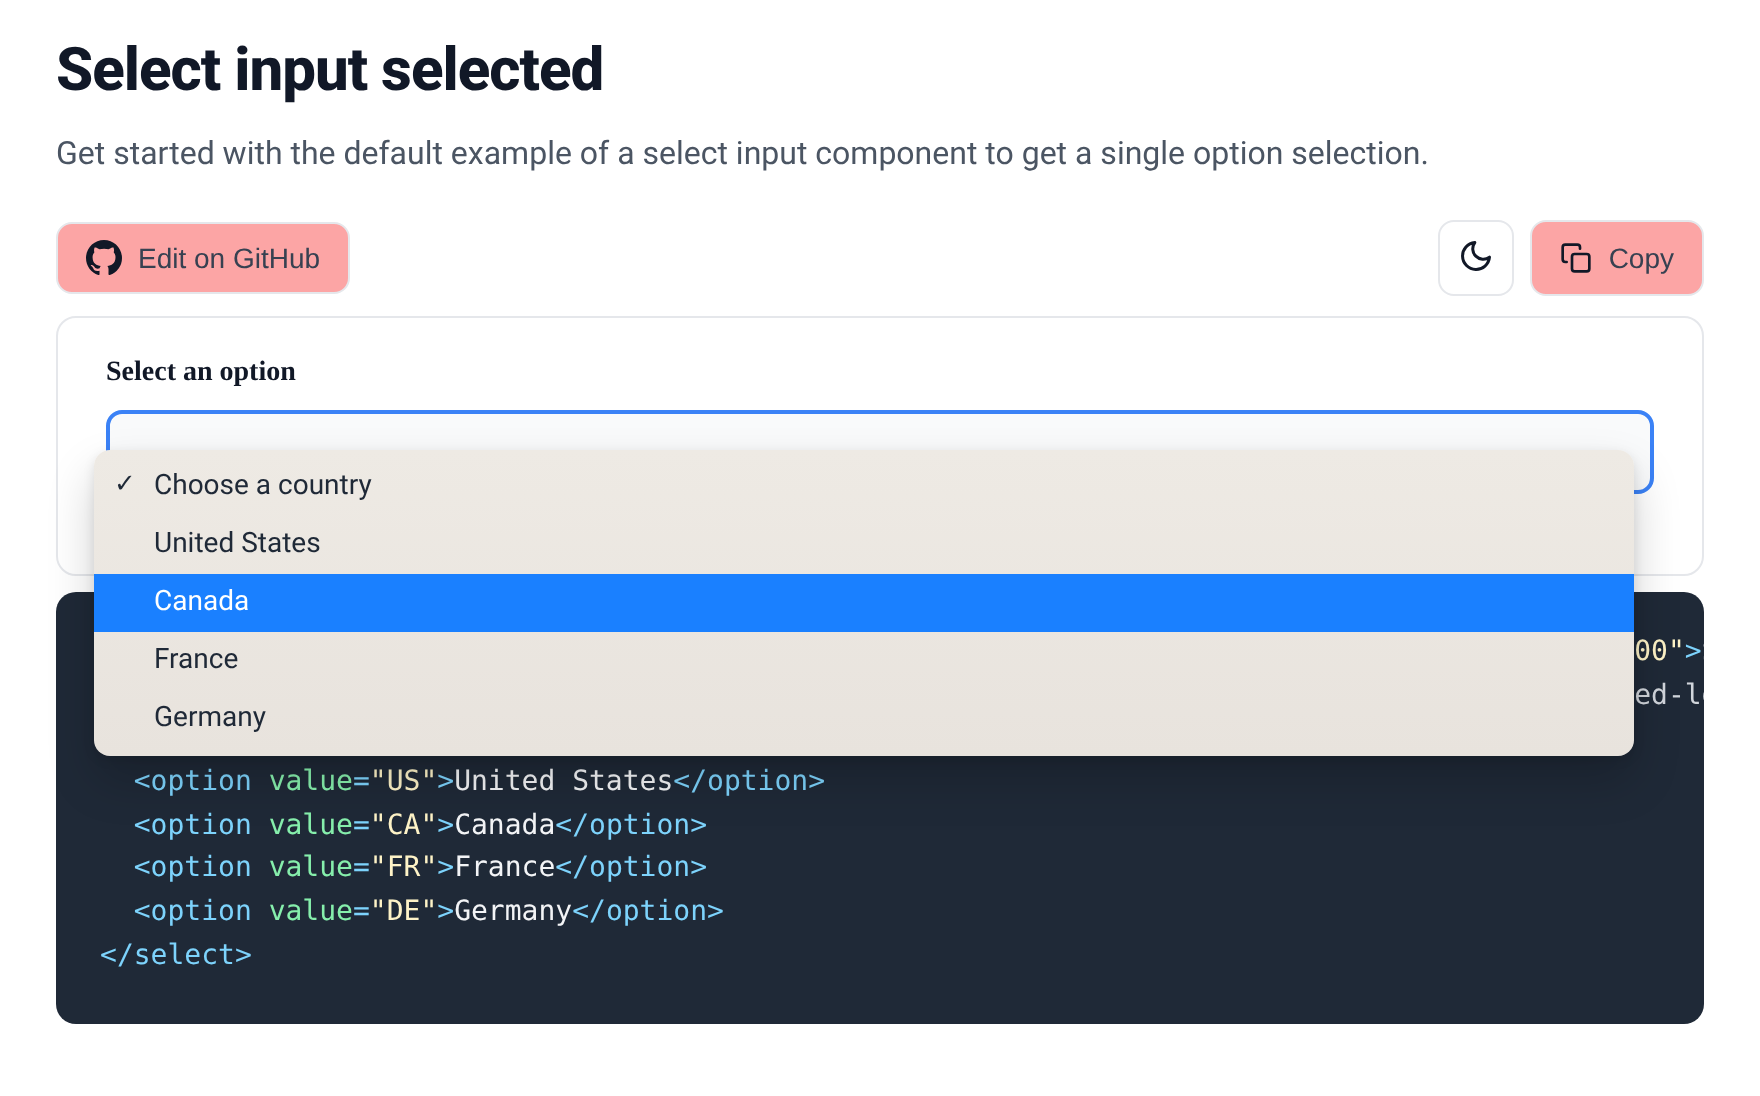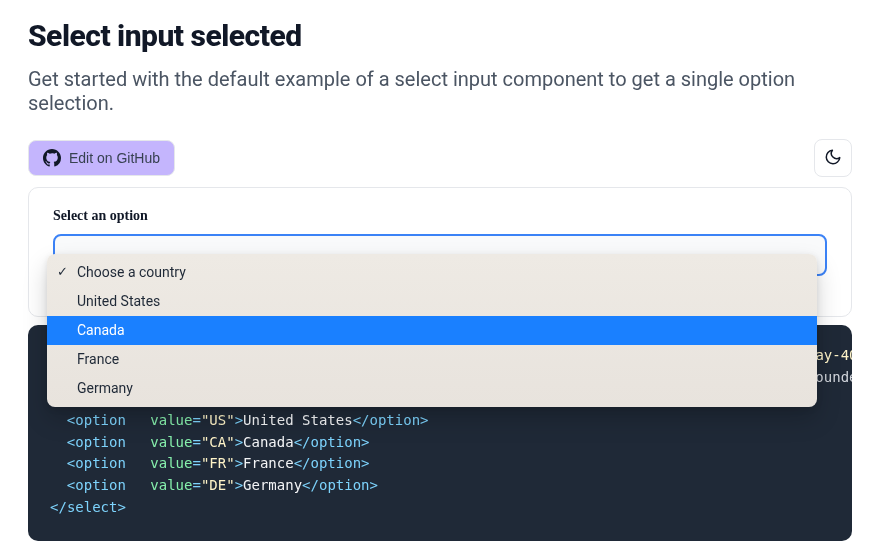--- a/index.html
+++ b/index.html
@@ -4,34 +4,34 @@
 <style>
   * { box-sizing: border-box; margin: 0; padding: 0; }
   body {
     font-family: -apple-system, BlinkMacSystemFont, "Segoe UI", Roboto, Helvetica, Arial, sans-serif;
     background: #fff;
     color: #111827;
     padding: 18px 28px;
     width: 880px;
   }
   h1 { font-size: 30px; font-weight: 800; margin-bottom: 14px; letter-spacing: -0.5px; }
-  .subtitle { font-size: 20px; color: #4b5563; margin-bottom: 24px; }
+  .subtitle { font-size: 16px; color: #4b5563; margin-bottom: 24px; }
 
   .toolbar {
     display: flex;
     justify-content: space-between;
     align-items: center;
     margin-bottom: 10px;
   }
   .btn {
     display: inline-flex;
     align-items: center;
     gap: 8px;
     border: 1px solid #e5e7eb;
-    background: #c4b5fd;
+    background: #fca5a5;
     border-radius: 8px;
     padding: 8px 14px;
     font-size: 14px;
     color: #374151;
     cursor: pointer;
   }
   .btn svg { display: block; }
   .toolbar-right { display: flex; gap: 8px; }
   .icon-btn {
     width: 38px; height: 38px;
@@ -101,21 +101,21 @@
     padding: 20px 22px 22px 22px;
     font-family: ui-monospace, SFMono-Regular, Menlo, Consolas, monospace;
     font-size: 14px;
     color: #d1d5db;
     line-height: 1.55;
     overflow: hidden;
     white-space: pre;
     position: relative;
   }
   .code-panel .tag   { color: #7dd3fc; }
-  .code-panel .attr  { color: #86efac; margin-left: 16px; }
+  .code-panel .attr  { color: #86efac; }
   .code-panel .val   { color: #fef3c7; }
   .code-panel .text  { color: #f3f4f6; }
 </style>
 </head>
 <body>
 
 <h1>Select input selected</h1>
 <p class="subtitle">Get started with the default example of a select input component to get a single option selection.</p>
 
 <div class="toolbar">
@@ -127,20 +127,29 @@
     </span>
     <span>Edit on GitHub</span>
   </button>
   <div class="toolbar-right">
     <button class="icon-btn">
       <span>
         <svg width="18" height="18" viewBox="0 0 24 24" fill="none" stroke="#111827" stroke-width="2" stroke-linecap="round" stroke-linejoin="round">
             <path d="M21 12.79A9 9 0 1 1 11.21 3 7 7 0 0 0 21 12.79z"></path>
           </svg>
       </span>
+    </button>
+    <button class="btn">
+      <span>
+        <svg width="16" height="16" viewBox="0 0 24 24" fill="none" stroke="#111827" stroke-width="2" stroke-linecap="round" stroke-linejoin="round">
+            <rect x="9" y="9" width="13" height="13" rx="2"></rect>
+            <path d="M5 15H4a2 2 0 0 1-2-2V4a2 2 0 0 1 2-2h9a2 2 0 0 1 2 2v1"></path>
+          </svg>
+      </span>
+      <span>Copy</span>
     </button>
   </div>
 </div>
 
 <div class="preview-card">
   <label class="label">Select an option</label>
   <div class="select-box">
     <div class="select-outline"></div>
     <div class="dropdown" id="dropdown">
         <div class="dropdown-item"><span class="check">✓</span><span>Choose a country</span></div>

